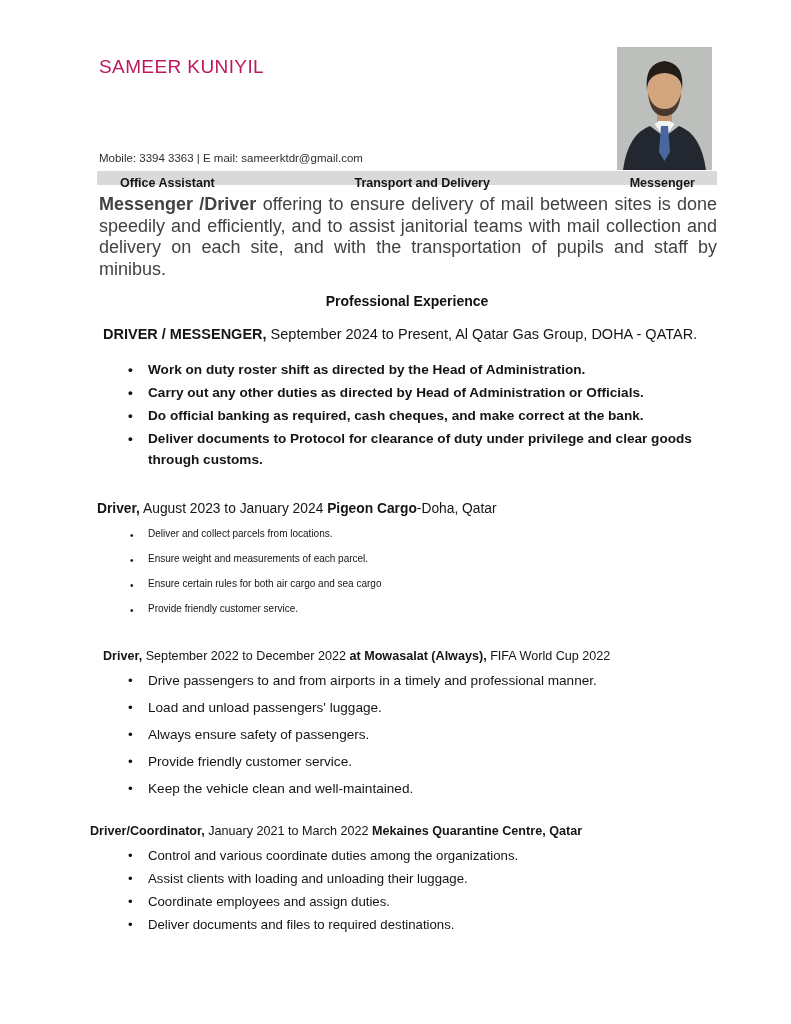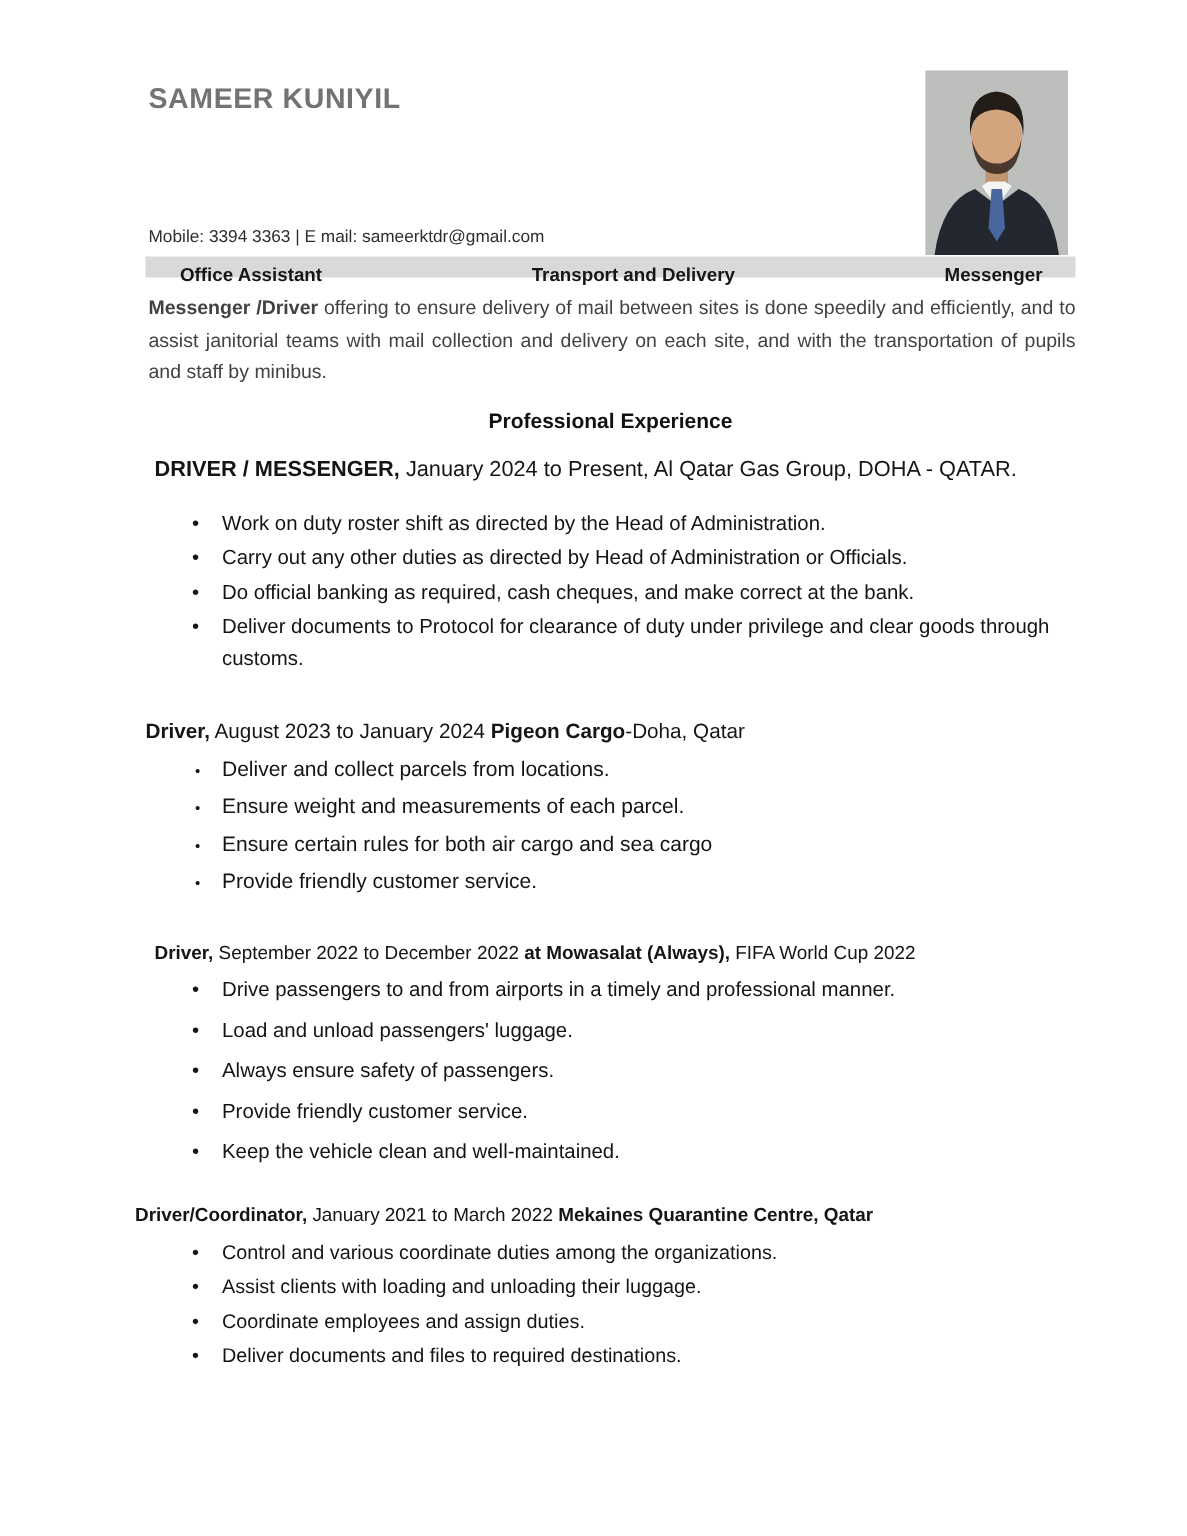--- a/index.html
+++ b/index.html
@@ -12,22 +12,22 @@
   body{ font-family:"Liberation Sans", sans-serif; color:#1d1d1d; }
   .page{
     position:relative;
     width:791px; height:1024px;
     background:#ffffff;
     padding:48px 74px 30px 97px;
     overflow:hidden;
   }
   .name{
     margin:8px 0 0 2px;
-    font-size:19px; font-weight:bold; letter-spacing:0.4px;
-    color:#737373;
+    font-size:19px; font-weight:normal; letter-spacing:0.4px;
+    color:#be185d;
   }
   .photo{
     position:absolute; top:47px; right:79px;
     width:95px; height:123px;
     background:var(--photo-bg);
     overflow:hidden;
   }
   .contact{
     margin-top:74px; margin-left:2px;
     font-size:11.5px; color:#2e2e2e;
@@ -35,21 +35,21 @@
   .skills-bar{
     margin-top:7px;
     background:var(--skills-bar-bg);
     height:14px; line-height:25px;
     display:flex; justify-content:space-between;
     padding:0 22px 0 23px;
     font-size:12.5px; font-weight:bold; color:#161616;
   }
   .summary{
     margin:9px 0 0 2px;
-    font-size:13px; line-height:21.5px;
+    font-size:18px; line-height:21.5px;
     text-align:justify;
     color:var(--summary-text);
   }
   .section-title{
     margin:13px 0 0 0;
     text-align:center;
     font-size:14px; font-weight:bold; color:#111;
   }
   .job{ margin:0; }
   .job-heading{ margin:0; color:#151515; }
@@ -65,22 +65,22 @@
   }
   ul.bullets li{
     position:relative;
     padding-left:21px;
   }
   ul.bullets li::before{
     content:"\2022";
     position:absolute; left:1px; top:0;
   }
   .job1 ul.bullets{ margin-top:17px; font-size:13.6px; line-height:21px; }
-  .job1 ul.bullets li{ margin-bottom:2px; }
-  .job2 ul.bullets{ margin-top:7px; font-size:14px; line-height:21px; }
+  .job1 ul.bullets li{ margin-bottom:2px;font-weight:bold; }
+  .job2 ul.bullets{ margin-top:7px; font-size:10px; line-height:21px; }
   .job2 ul.bullets li{ margin-bottom:4px; }
   .job2 ul.bullets li::before{ font-size:10px; top:2px; left:3px; }
   .job3 ul.bullets{ margin-top:8px; font-size:13.6px; line-height:20px; }
   .job3 ul.bullets li{ margin-bottom:7px; }
   .job4 ul.bullets{ margin-top:8px; font-size:13.2px; line-height:20px; }
   .job4 ul.bullets li{ margin-bottom:3px; }
 </style>
 </head>
 <body>
 
@@ -107,21 +107,21 @@
     <span>Office Assistant</span>
     <span>Transport and Delivery</span>
     <span>Messenger</span>
   </div>
 
   <p class="summary"><span class="b">Messenger /Driver</span><span> offering to ensure delivery of mail between sites is done speedily and efficiently, and to assist janitorial teams with mail collection and delivery on each site, and with the transportation of pupils and staff by minibus.</span></p>
 
   <h2 class="section-title">Professional Experience</h2>
 
   <div class="job job1">
-    <p class="job-heading"><span class="b">DRIVER / MESSENGER,</span><span> January 2024 to Present, Al Qatar Gas Group, DOHA - QATAR.</span></p>
+    <p class="job-heading"><span class="b">DRIVER / MESSENGER,</span><span> September 2024 to Present, Al Qatar Gas Group, DOHA - QATAR.</span></p>
     <ul class="bullets">
       <li>Work on duty roster shift as directed by the Head of Administration.</li>
       <li>Carry out any other duties as directed by Head of Administration or Officials.</li>
       <li>Do official banking as required, cash cheques, and make correct at the bank.</li>
       <li>Deliver documents to Protocol for clearance of duty under privilege and clear goods through customs.</li>
     </ul>
   </div>
 
   <div class="job job2">
     <p class="job-heading"><span class="b">Driver,</span><span> August 2023 to January 2024 </span><span class="b">Pigeon Cargo</span><span>-Doha, Qatar</span></p>

